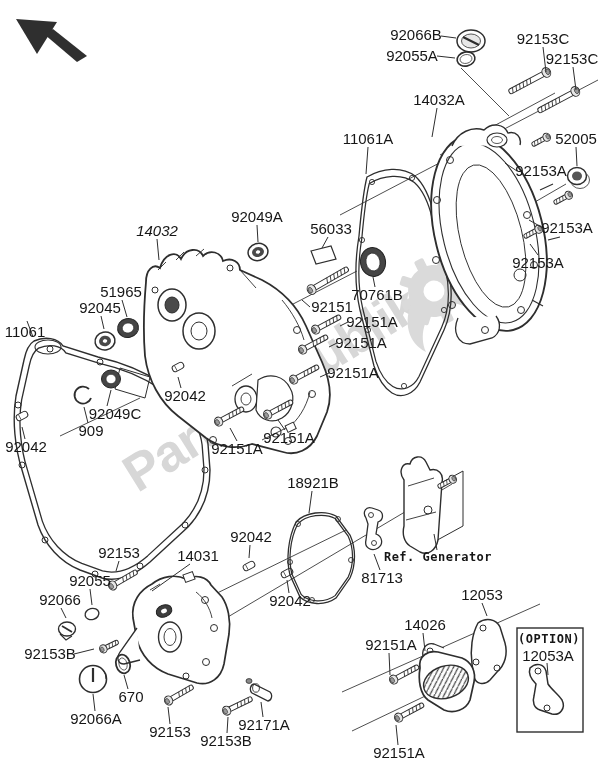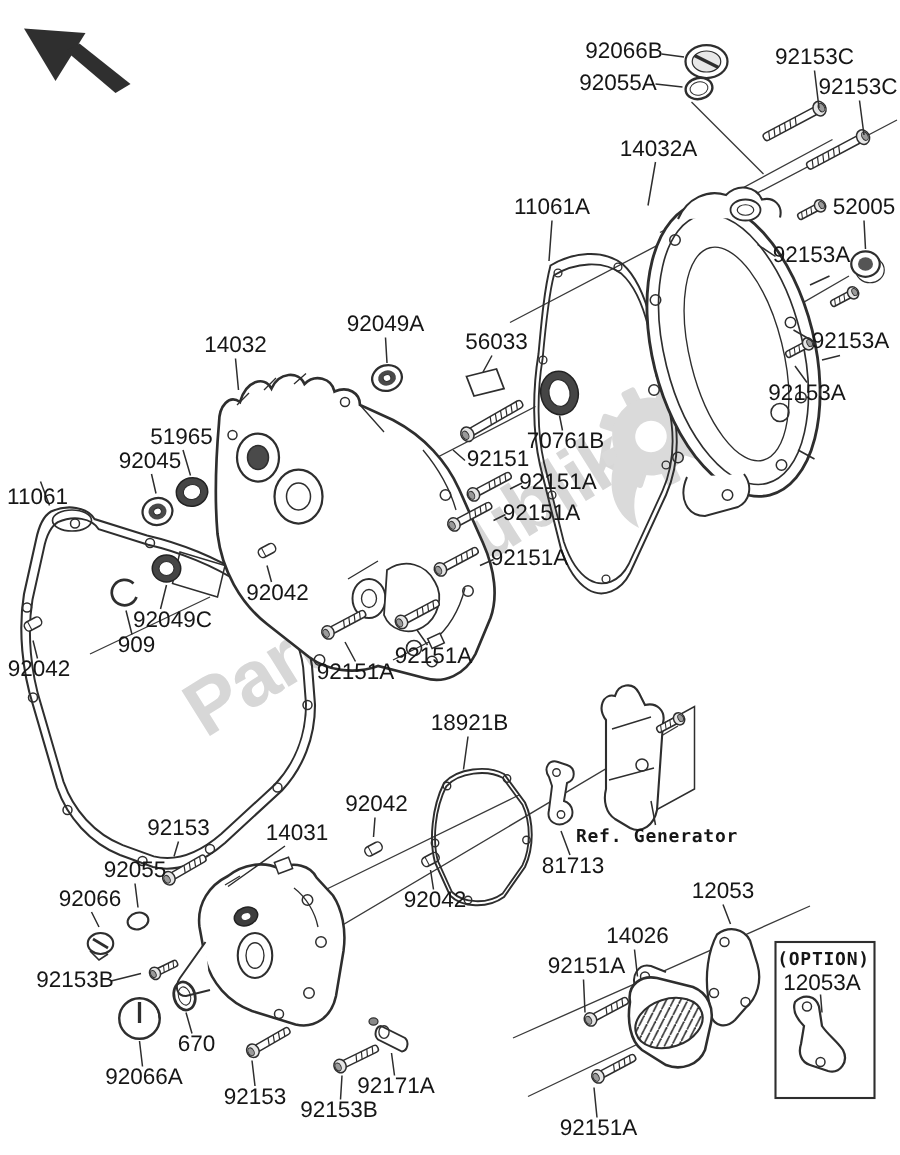--- a/index.html
+++ b/index.html
@@ -348,21 +348,21 @@
       <div class="lbl" style="left: 416px; top: 35px;">92066B</div>
       <div class="lbl" style="left: 412px; top: 56px;">92055A</div>
       <div class="lbl" style="left: 543px; top: 39px;">92153C</div>
       <div class="lbl" style="left: 572px; top: 59px;">92153C</div>
       <div class="lbl" style="left: 439px; top: 100px;">14032A</div>
       <div class="lbl" style="left: 368px; top: 139px;">11061A</div>
       <div class="lbl" style="left: 576px; top: 139px;">52005</div>
       <div class="lbl" style="left: 541px; top: 171px;">92153A</div>
       <div class="lbl" style="left: 567px; top: 228px;">92153A</div>
       <div class="lbl" style="left: 538px; top: 263px;">92153A</div>
-      <div class="lbl" style="left: 157px; top: 231px;">14032</div>
+      <div class="lbl" style="left: 157px; top: 231px; font-style: italic;">14032</div>
       <div class="lbl" style="left: 257px; top: 217px;">92049A</div>
       <div class="lbl" style="left: 121px; top: 292px;">51965</div>
       <div class="lbl" style="left: 100px; top: 308px;">92045</div>
       <div class="lbl" style="left: 25px; top: 332px;">11061</div>
       <div class="lbl" style="left: 331px; top: 229px;">56033</div>
       <div class="lbl" style="left: 377px; top: 295px;">70761B</div>
       <div class="lbl" style="left: 332px; top: 307px;">92151</div>
       <div class="lbl" style="left: 372px; top: 322px;">92151A</div>
       <div class="lbl" style="left: 361px; top: 343px;">92151A</div>
       <div class="lbl" style="left: 353px; top: 373px;">92151A</div>

